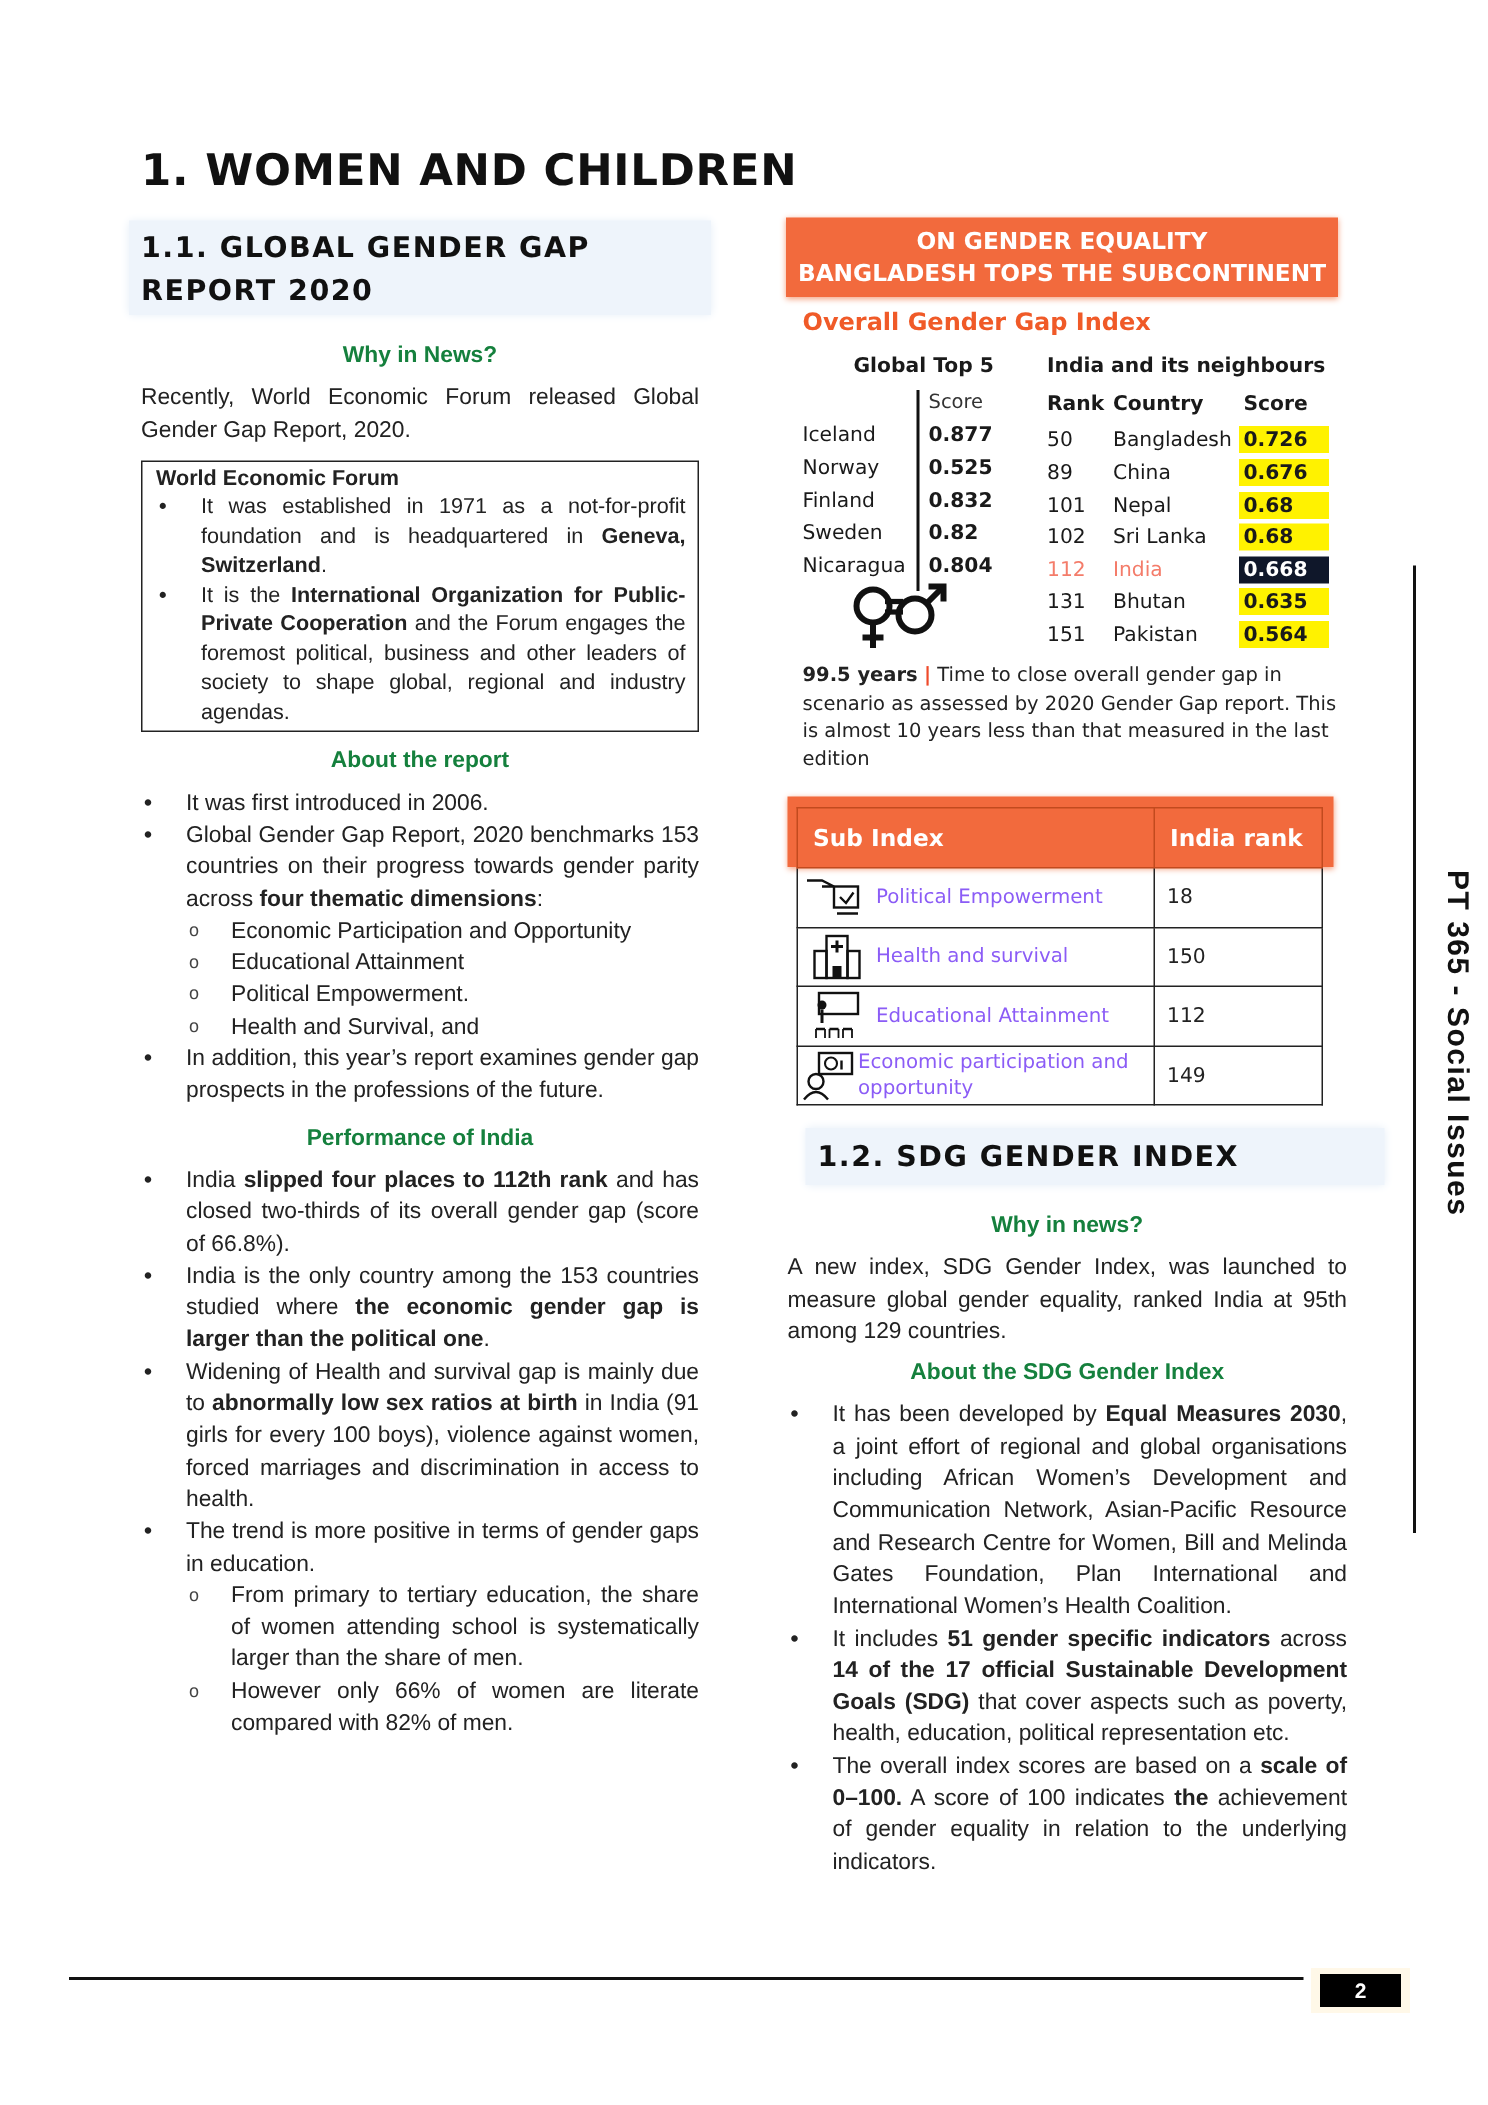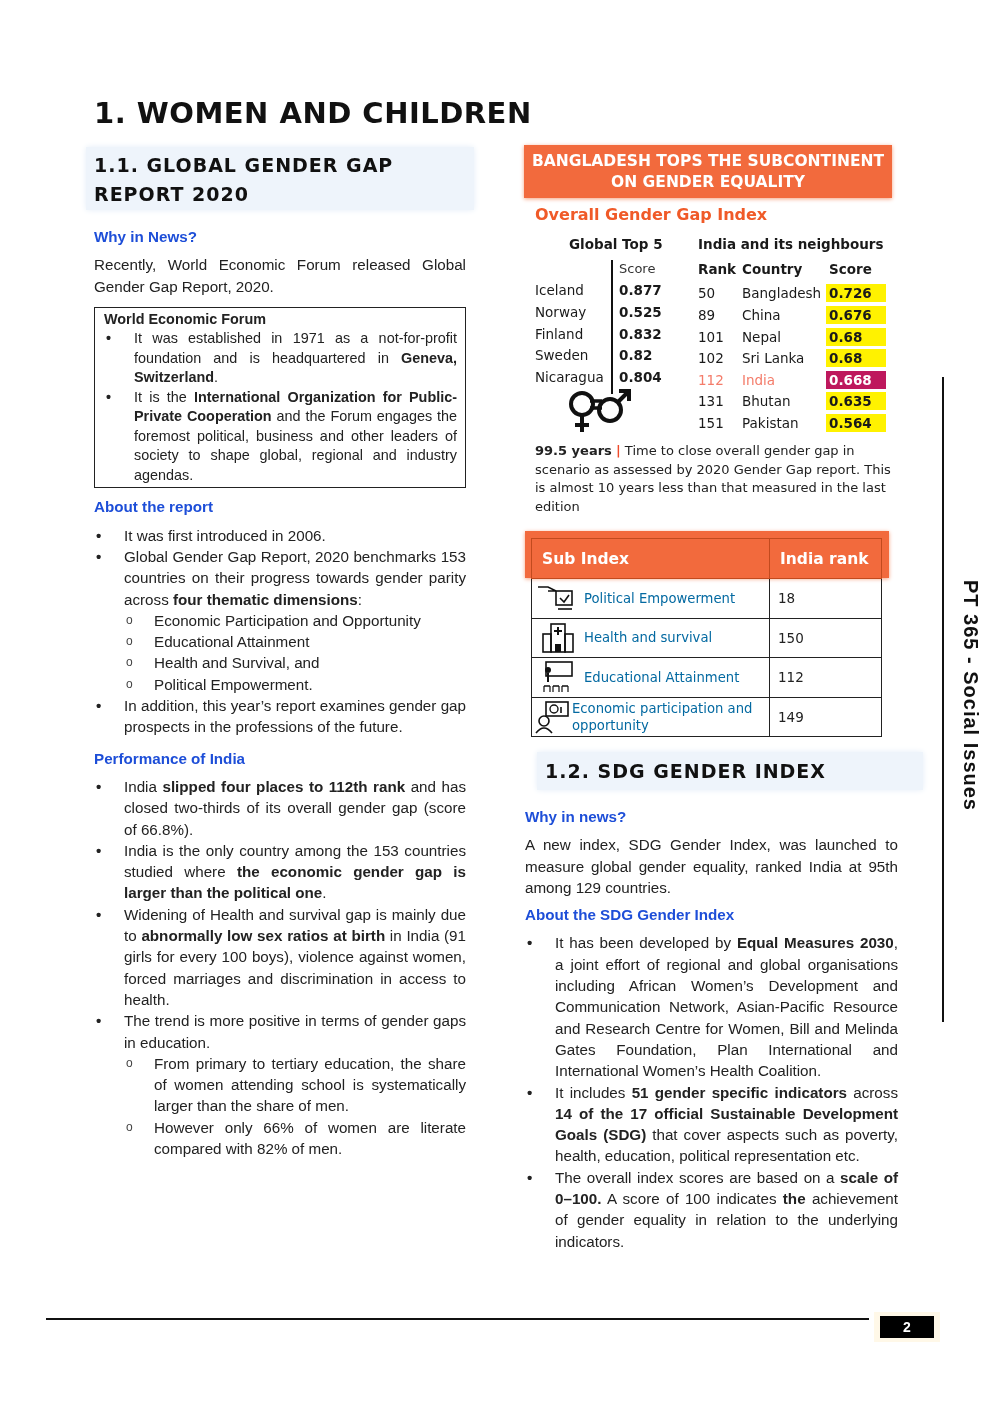--- a/index.html
+++ b/index.html
@@ -8,21 +8,21 @@
 
   .page-title { position: absolute; left: 94px; top: 96px; font-size: 29px; font-weight: bold; letter-spacing: 0.5px; color: #111; font-family: "DejaVu Sans", sans-serif; }
 
   .section-head { position: absolute; background: #eef4fb; box-shadow: 0 0 6px #e4edf7; font-family: "DejaVu Sans", sans-serif; font-weight: bold; color: #111; letter-spacing: 1px; }
   .sh1 { left: 86px; top: 147px; width: 388px; height: 63px; padding: 4px 8px; font-size: 19px; line-height: 29px; }
   .sh2 { left: 518px; top: 752px; width: 386px; height: 38px; padding: 6px 8px; font-size: 19px; line-height: 26px; margin-left: 19px; }
 
   .col-left { position: absolute; left: 94px; top: 220px; width: 372px; font-size: 15.2px; line-height: 21.3px; color: #222; }
   .col-right { position: absolute; left: 525px; top: 800px; width: 373px; font-size: 15.2px; line-height: 21.3px; color: #222; }
 
-  .subhead { font-weight: bold; color: #1d4ed8; margin-top: 6px; margin-bottom: 7px; }
+  .subhead { font-weight: bold; color: #15803d; margin-top: 6px; margin-bottom: 7px; text-align: center; }
   p.just, li { text-align: justify; }
   p.para { margin-bottom: 10px; }
 
   .wef-box { border: 1.5px solid #222; padding: 2px 8px 2px 9px; margin: 6px 0 8px 0; font-size: 14.4px; line-height: 19.5px; }
   .wef-box .box-title { font-weight: bold; }
 
   ul.bul { list-style: none; }
   ul.bul > li { position: relative; padding-left: 30px; }
   ul.bul > li::before { content: "•"; position: absolute; left: 2px; top: 0; font-weight: bold; }
   ul.sub { list-style: none; }
@@ -45,36 +45,36 @@
   .gender-icon { position: absolute; left: 566px; top: 388px; font-size: 38px; line-height: 40px; font-weight: bold; color: #111; letter-spacing: -4px; }
 
   .neigh { position: absolute; left: 698px; top: 236px; width: 190px; font-family: "DejaVu Sans", sans-serif; font-size: 13.5px; }
   .neigh .t-head { position: absolute; left: 0; top: 0; font-weight: bold; }
   .neigh .hdr { position: absolute; top: 25px; font-weight: bold; }
   .neigh .row { position: absolute; left: 0; height: 21px; width: 190px; }
   .neigh .rk { position: absolute; left: 0; }
   .neigh .ct { position: absolute; left: 44px; }
   .neigh .sc { position: absolute; left: 128px; top: -1px; width: 60px; height: 18px; background: #fff200; font-weight: bold; padding-left: 3px; line-height: 18px; }
   .neigh .row.hl .rk, .neigh .row.hl .ct { color: #f47c6a; }
-  .neigh .row.hl .sc { background: #be185d; color: #fff; }
+  .neigh .row.hl .sc { background: #0f172a; color: #fff; }
 
   .years-note { position: absolute; left: 535px; top: 442px; width: 356px; font-family: "DejaVu Sans", sans-serif; font-size: 13px; line-height: 18.5px; color: #222; }
   .years-note .yr { font-weight: bold; }
   .years-note .bar { color: #ef4a2a; font-weight: bold; }
 
   
   .sub-table { position: absolute; left: 531px; top: 538px; width: 351px; border-collapse: collapse; font-family: "DejaVu Sans", sans-serif; }
   .sub-head-bg { position: absolute; left: 525px; top: 531px; width: 364px; height: 47px; background: #f26a3d; box-shadow: 0 1px 4px #f5a281; }
   .sub-table th { height: 40px; color: #fff; font-size: 15.5px; font-weight: bold; text-align: left; padding-left: 10px; border: 1px solid #c24a1e; }
   .sub-table td { border: 1.5px solid #222; height: 39.5px; font-size: 13.5px; color: #222; vertical-align: middle; }
   .sub-table td.label-cell { padding-left: 0; }
   .sub-table td.rank-cell { padding-left: 8px; width: 112px; }
   .ind-wrap { display: flex; align-items: center; }
   .ind-icon { width: 52px; height: 36px; display: flex; align-items: center; justify-content: center; }
-  .ind-text { font-size: 13.2px; line-height: 17px; color: #0369a1; }
+  .ind-text { font-size: 13.2px; line-height: 17px; color: #8b5cf6; }
 
   
   .side-line { position: absolute; left: 942px; top: 377px; width: 2px; height: 645px; background: #111; }
   .side-text { position: absolute; left: 959px; top: 580px; writing-mode: vertical-rl; font-family: "Liberation Sans", sans-serif; font-weight: bold; font-size: 20px; color: #111; letter-spacing: 1px; }
 
   
   .footer-line { position: absolute; left: 46px; top: 1318px; width: 823px; height: 2px; background: #111; }
   .page-num-box { position: absolute; left: 874px; top: 1312px; width: 66px; height: 30px; background: #fff8e8; padding: 4px 6px; }
   .page-num { display: block; width: 54px; height: 22px; background: #000; color: #fff; font-weight: bold; font-size: 14px; text-align: center; line-height: 22px; }
 </style>
@@ -97,44 +97,44 @@
     </ul>
   </div>
 
   <div class="subhead">About the report</div>
   <ul class="bul">
     <li>It was first introduced in 2006.</li>
     <li><span>Global Gender Gap Report, 2020 benchmarks 153 countries on their progress towards gender parity across </span><b>four thematic dimensions</b><span>:</span>
       <ul class="sub">
         <li>Economic Participation and Opportunity</li>
         <li>Educational Attainment</li>
+        <li>Political Empowerment.</li>
         <li>Health and Survival, and</li>
-        <li>Political Empowerment.</li>
       </ul>
     </li>
     <li>In addition, this year’s report examines gender gap prospects in the professions of the future.</li>
   </ul>
 
   <div class="subhead" style="margin-top:10px">Performance of India</div>
   <ul class="bul">
     <li><span>India </span><b>slipped four places to 112th rank</b><span> and has closed two-thirds of its overall gender gap (score of 66.8%).</span></li>
     <li><span>India is the only country among the 153 countries studied where </span><b>the economic gender gap is larger than the political one</b><span>.</span></li>
     <li><span>Widening of Health and survival gap is mainly due to </span><b>abnormally low sex ratios at birth</b><span> in India (91 girls for every 100 boys), violence against women, forced marriages and discrimination in access to health.</span></li>
     <li><span>The trend is more positive in terms of gender gaps in education.</span>
       <ul class="sub">
         <li>From primary to tertiary education, the share of women attending school is systematically larger than the share of men.</li>
         <li>However only 66% of women are literate compared with 82% of men.</li>
       </ul>
     </li>
   </ul>
 </div>
 
 <div class="info-banner">
+  <div>ON GENDER EQUALITY</div>
   <div>BANGLADESH TOPS THE SUBCONTINENT</div>
-  <div>ON GENDER EQUALITY</div>
 </div>
 <div class="info-sub">Overall Gender Gap Index</div>
 
 <div class="top5">
   <div class="t-head">Global Top 5</div>
   <div class="score-head">Score</div>
   <div class="vline"></div>
   <div class="row" style="top:46px">
       <span class="c">Iceland</span>
       <span class="s">0.877</span>

